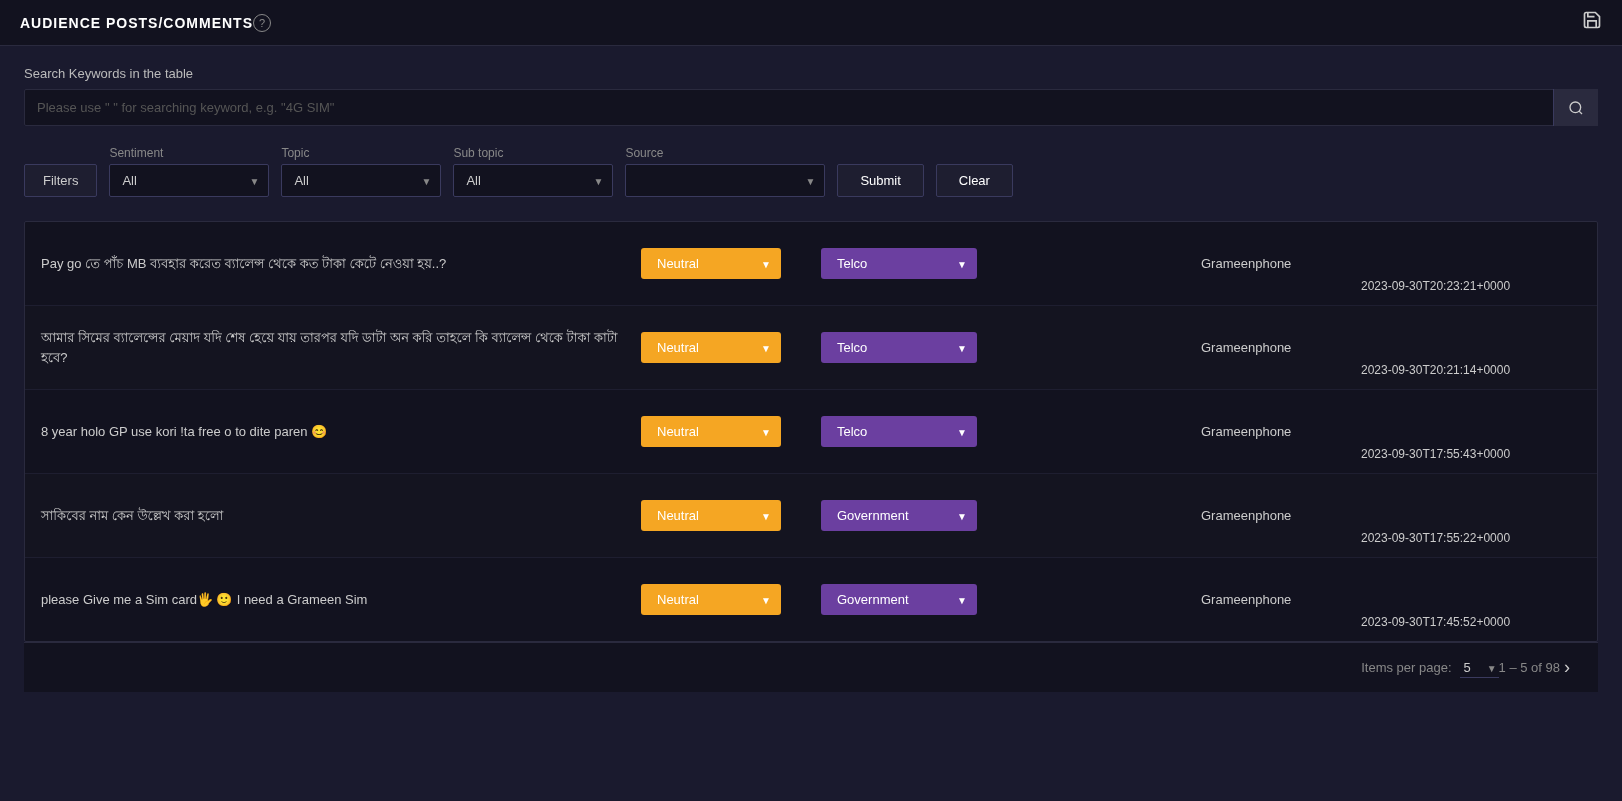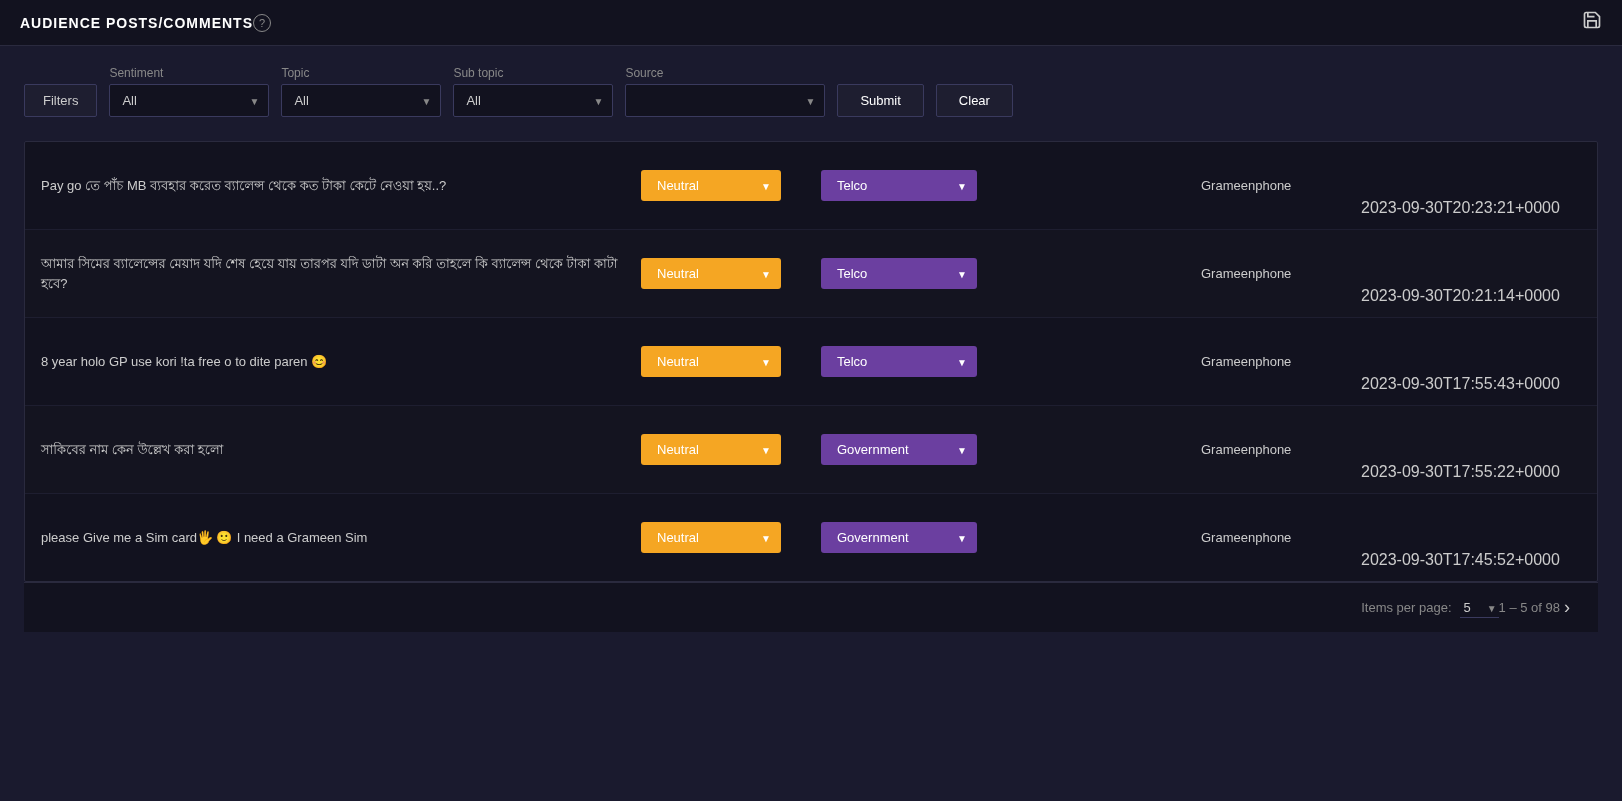--- a/index.html
+++ b/index.html
@@ -295,21 +295,21 @@
       pointer-events: none;
     }
 
     .source-text {
       color: #ccc;
       font-size: 13px;
     }
 
     .date-text {
       color: #ccc;
-      font-size: 16px;
+      font-size: 12px;
       margin-top: 45px;
     }
 
     
     .pagination-bar {
       background: #12121f;
       border-top: 1px solid #2a2a3e;
       padding: 14px 24px;
       display: flex;
       align-items: center;
@@ -380,20 +380,32 @@
     <svg width="20" height="20" viewBox="0 0 24 24" fill="none" stroke="#ccc" stroke-width="2">
       <path d="M19 21H5a2 2 0 01-2-2V5a2 2 0 012-2h11l5 5v11a2 2 0 01-2 2z"></path>
       <polyline points="17 21 17 13 7 13 7 21"></polyline>
       <polyline points="7 3 7 8 15 8"></polyline>
     </svg>
   </div>
 </div>
 
 <div class="main-content">
 
+  <div class="search-section">
+    <div class="search-label">Search Keywords in the table</div>
+    <div class="search-input-wrapper">
+      <input class="search-input" type="text" placeholder="Please use &quot; &quot; for searching keyword, e.g. &quot;4G SIM&quot;" style="">
+      <button class="search-btn">
+        <svg width="16" height="16" viewBox="0 0 24 24" fill="none" stroke="#ccc" stroke-width="2">
+          <circle cx="11" cy="11" r="8"></circle>
+          <line x1="21" y1="21" x2="16.65" y2="16.65"></line>
+        </svg>
+      </button>
+    </div>
+  </div>
 
   <div class="filters-row">
     <button class="filters-btn">Filters</button>
 
     <div class="filter-group">
       <label class="filter-label">Sentiment</label>
       <div class="select-wrapper">
         <select class="filter-select">
           <option value="All">All</option>
           <option value="Positive">Positive</option>

